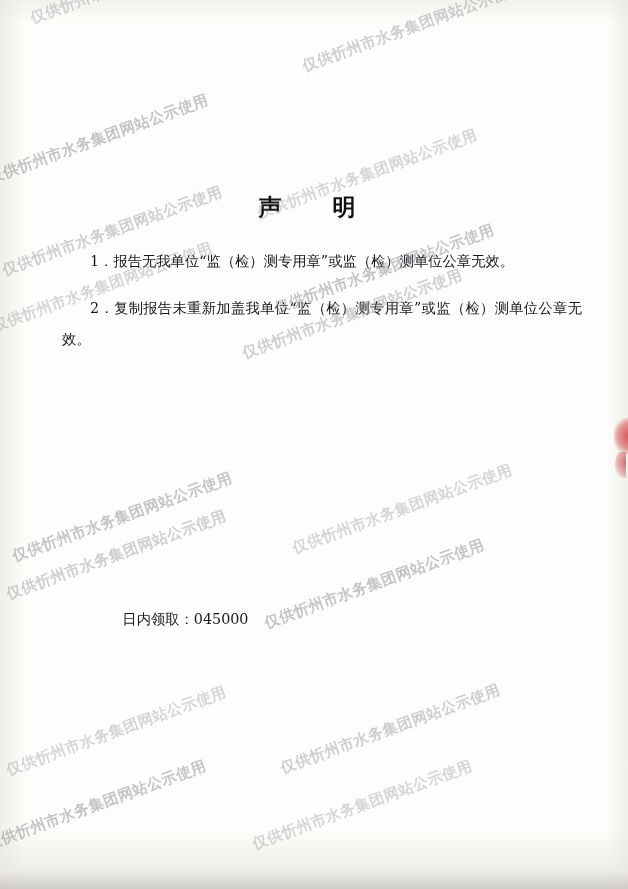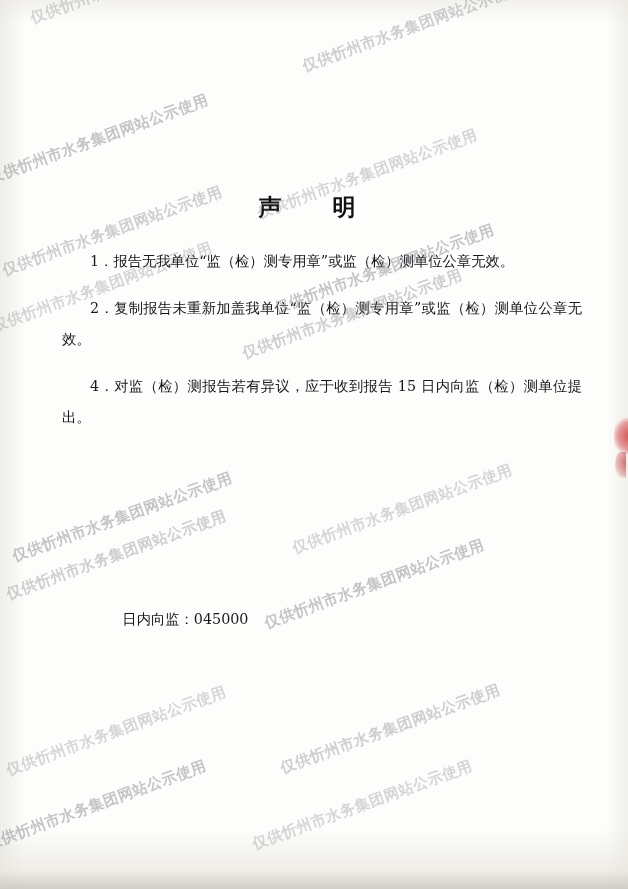--- a/index.html
+++ b/index.html
@@ -129,26 +129,25 @@
 
   <div id="paper-tint"></div>
 
   <div id="doc-body">
 
     <div class="title">声　明</div>
 
     <div class="items">
       <p class="item">1．报告无我单位“监（检）测专用章”或监（检）测单位公章无效。</p>
       <p class="item">2．复制报告未重新加盖我单位“监（检）测专用章”或监（检）测单位公章无效。</p>
-      <p class="item">4．对监（检）测报告若有异议，应于收到报告 15 日内向监（检）测单位提出。</p>
     </div>
 
     <div class="contact">
       <div class="contact-row">
-        <span>日内向监：</span><span>045000</span>
+        <span>日内领取：</span><span>045000</span>
       </div>
       <div class="contact-row">
         
       </div>
     </div>
 
   </div>
 
   <div class="seal-frag" id="seal-1"></div>
   <div class="seal-frag" id="seal-2"></div>

